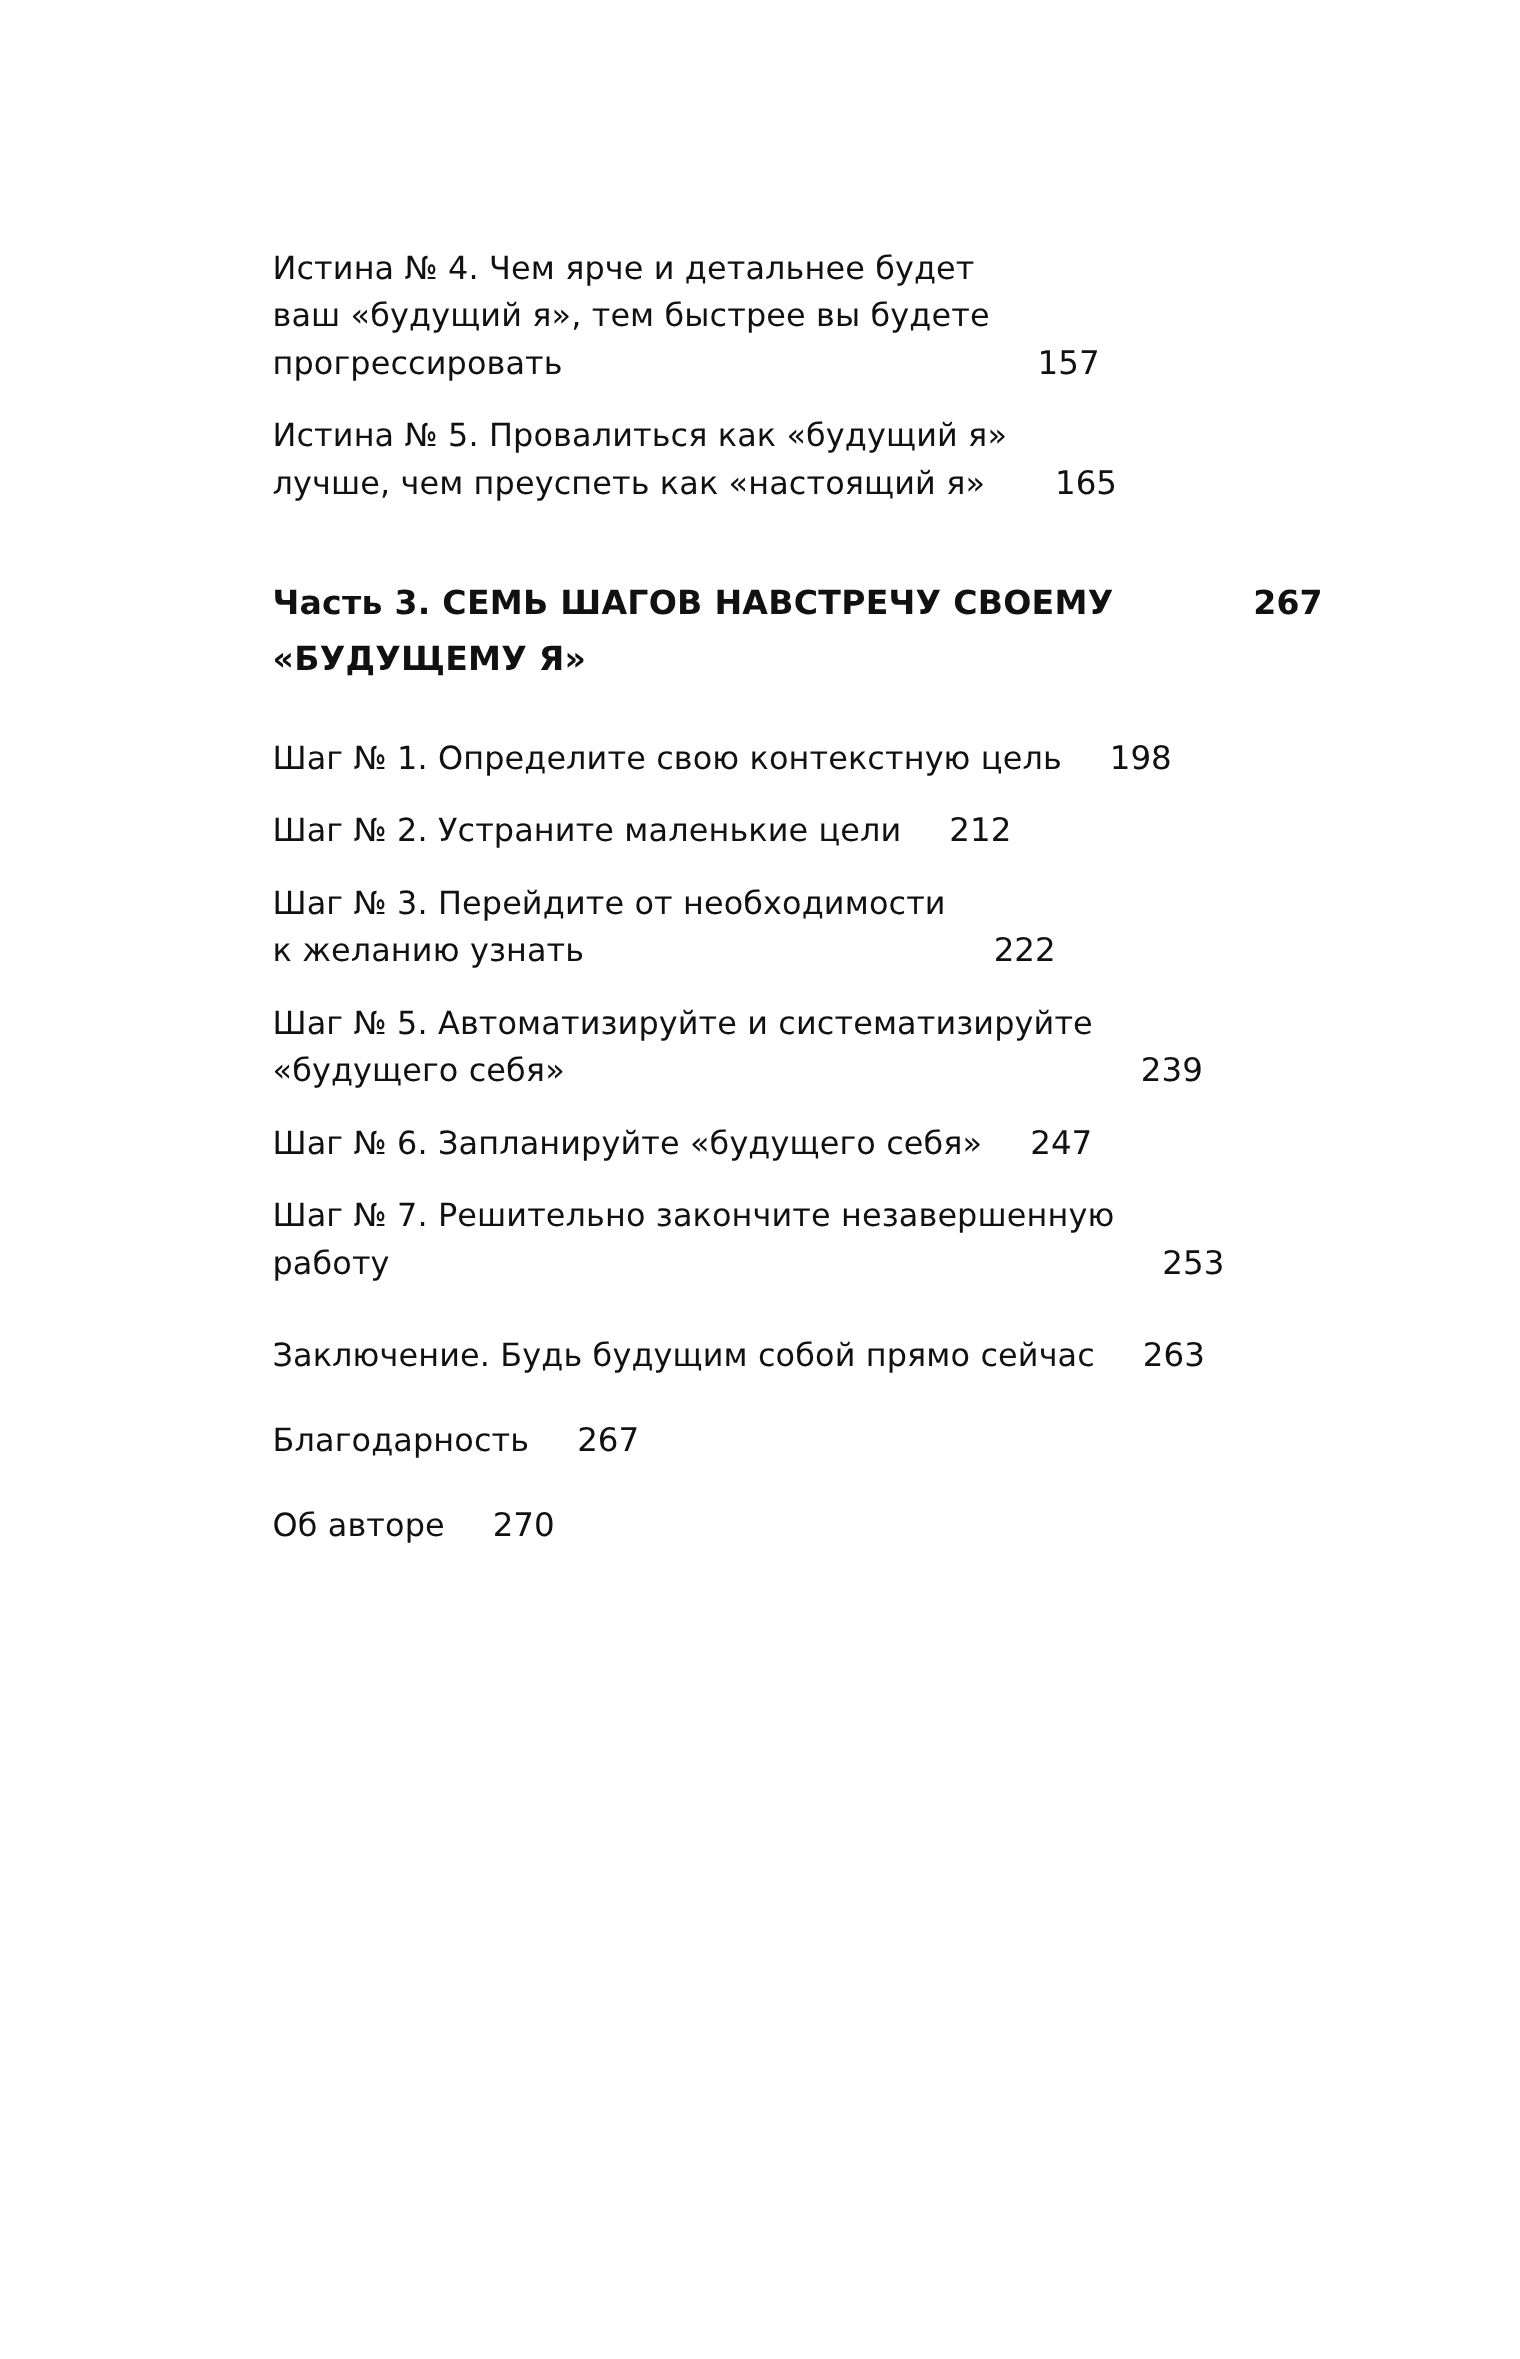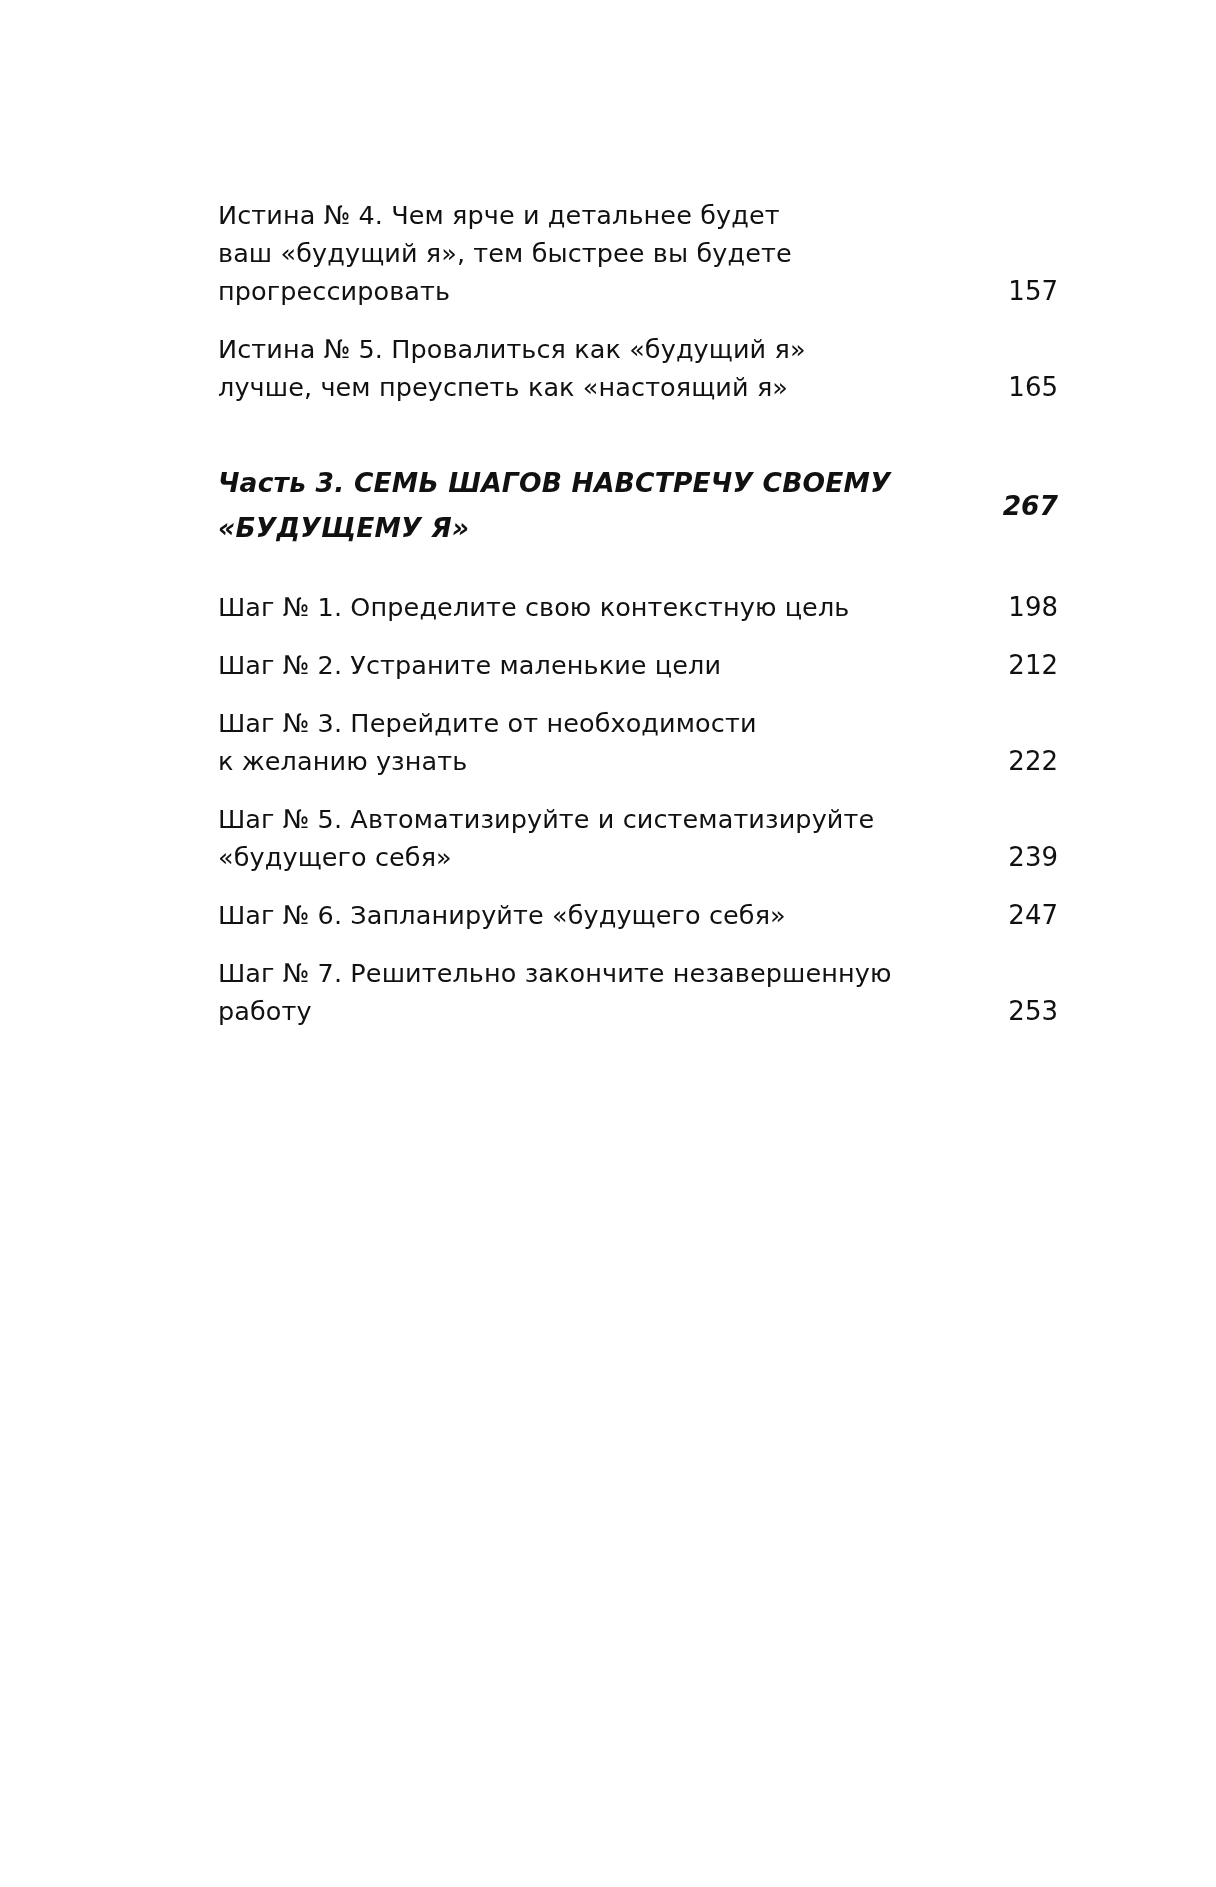--- a/index.html
+++ b/index.html
@@ -26,46 +26,45 @@
   .toc {
     position: absolute;
     left: 218px;
     top: 196px;
     width: 840px;
   }
   
   .entry {
     display: flex;
     align-items: flex-end;
-    justify-content: space-between;
+    justify-content: flex-start;
     margin-bottom: 20px;
   }
   .entry .title {
     font-size: 25.5px;
     line-height: 38px;
     letter-spacing: 0.1px;
     max-width: 735px;
     white-space: pre-line;
   }
   .entry .page-num {
     font-size: 26px;
     line-height: 38px;
     text-align: right;
     min-width: 74px;
     flex: 0 0 auto;
     padding-left: 14px;
   }
   
   .part {
     display: flex;
-    align-items: center;
+    align-items: flex-start;
     justify-content: space-between;
     margin-top: 54px;
     margin-bottom: 38px;
-    font-style: italic;
   }
   .part .title {
     font-size: 26.5px;
     line-height: 45px;
     font-weight: bold;
     letter-spacing: 0.2px;
     max-width: 720px;
     white-space: pre-line;
   }
   .part .page-num {
@@ -133,15 +132,29 @@
         <div class="title">Шаг № 6. Запланируйте «будущего себя»</div>
         <div class="page-num">247</div>
       </div>
       <div class="entry">
         <div class="title">Шаг № 7. Решительно закончите незавершенную
 работу</div>
         <div class="page-num">253</div>
       </div>
     </div>
 
+    <div>
+      <div class="entry gap-before single">
+        <div class="title">Заключение. Будь будущим собой прямо сейчас</div>
+        <div class="page-num">263</div>
+      </div>
+      <div class="entry single">
+        <div class="title">Благодарность</div>
+        <div class="page-num">267</div>
+      </div>
+      <div class="entry single">
+        <div class="title">Об авторе</div>
+        <div class="page-num">270</div>
+      </div>
+    </div>
 
   </div>
 </div>
 
 </body></html>

